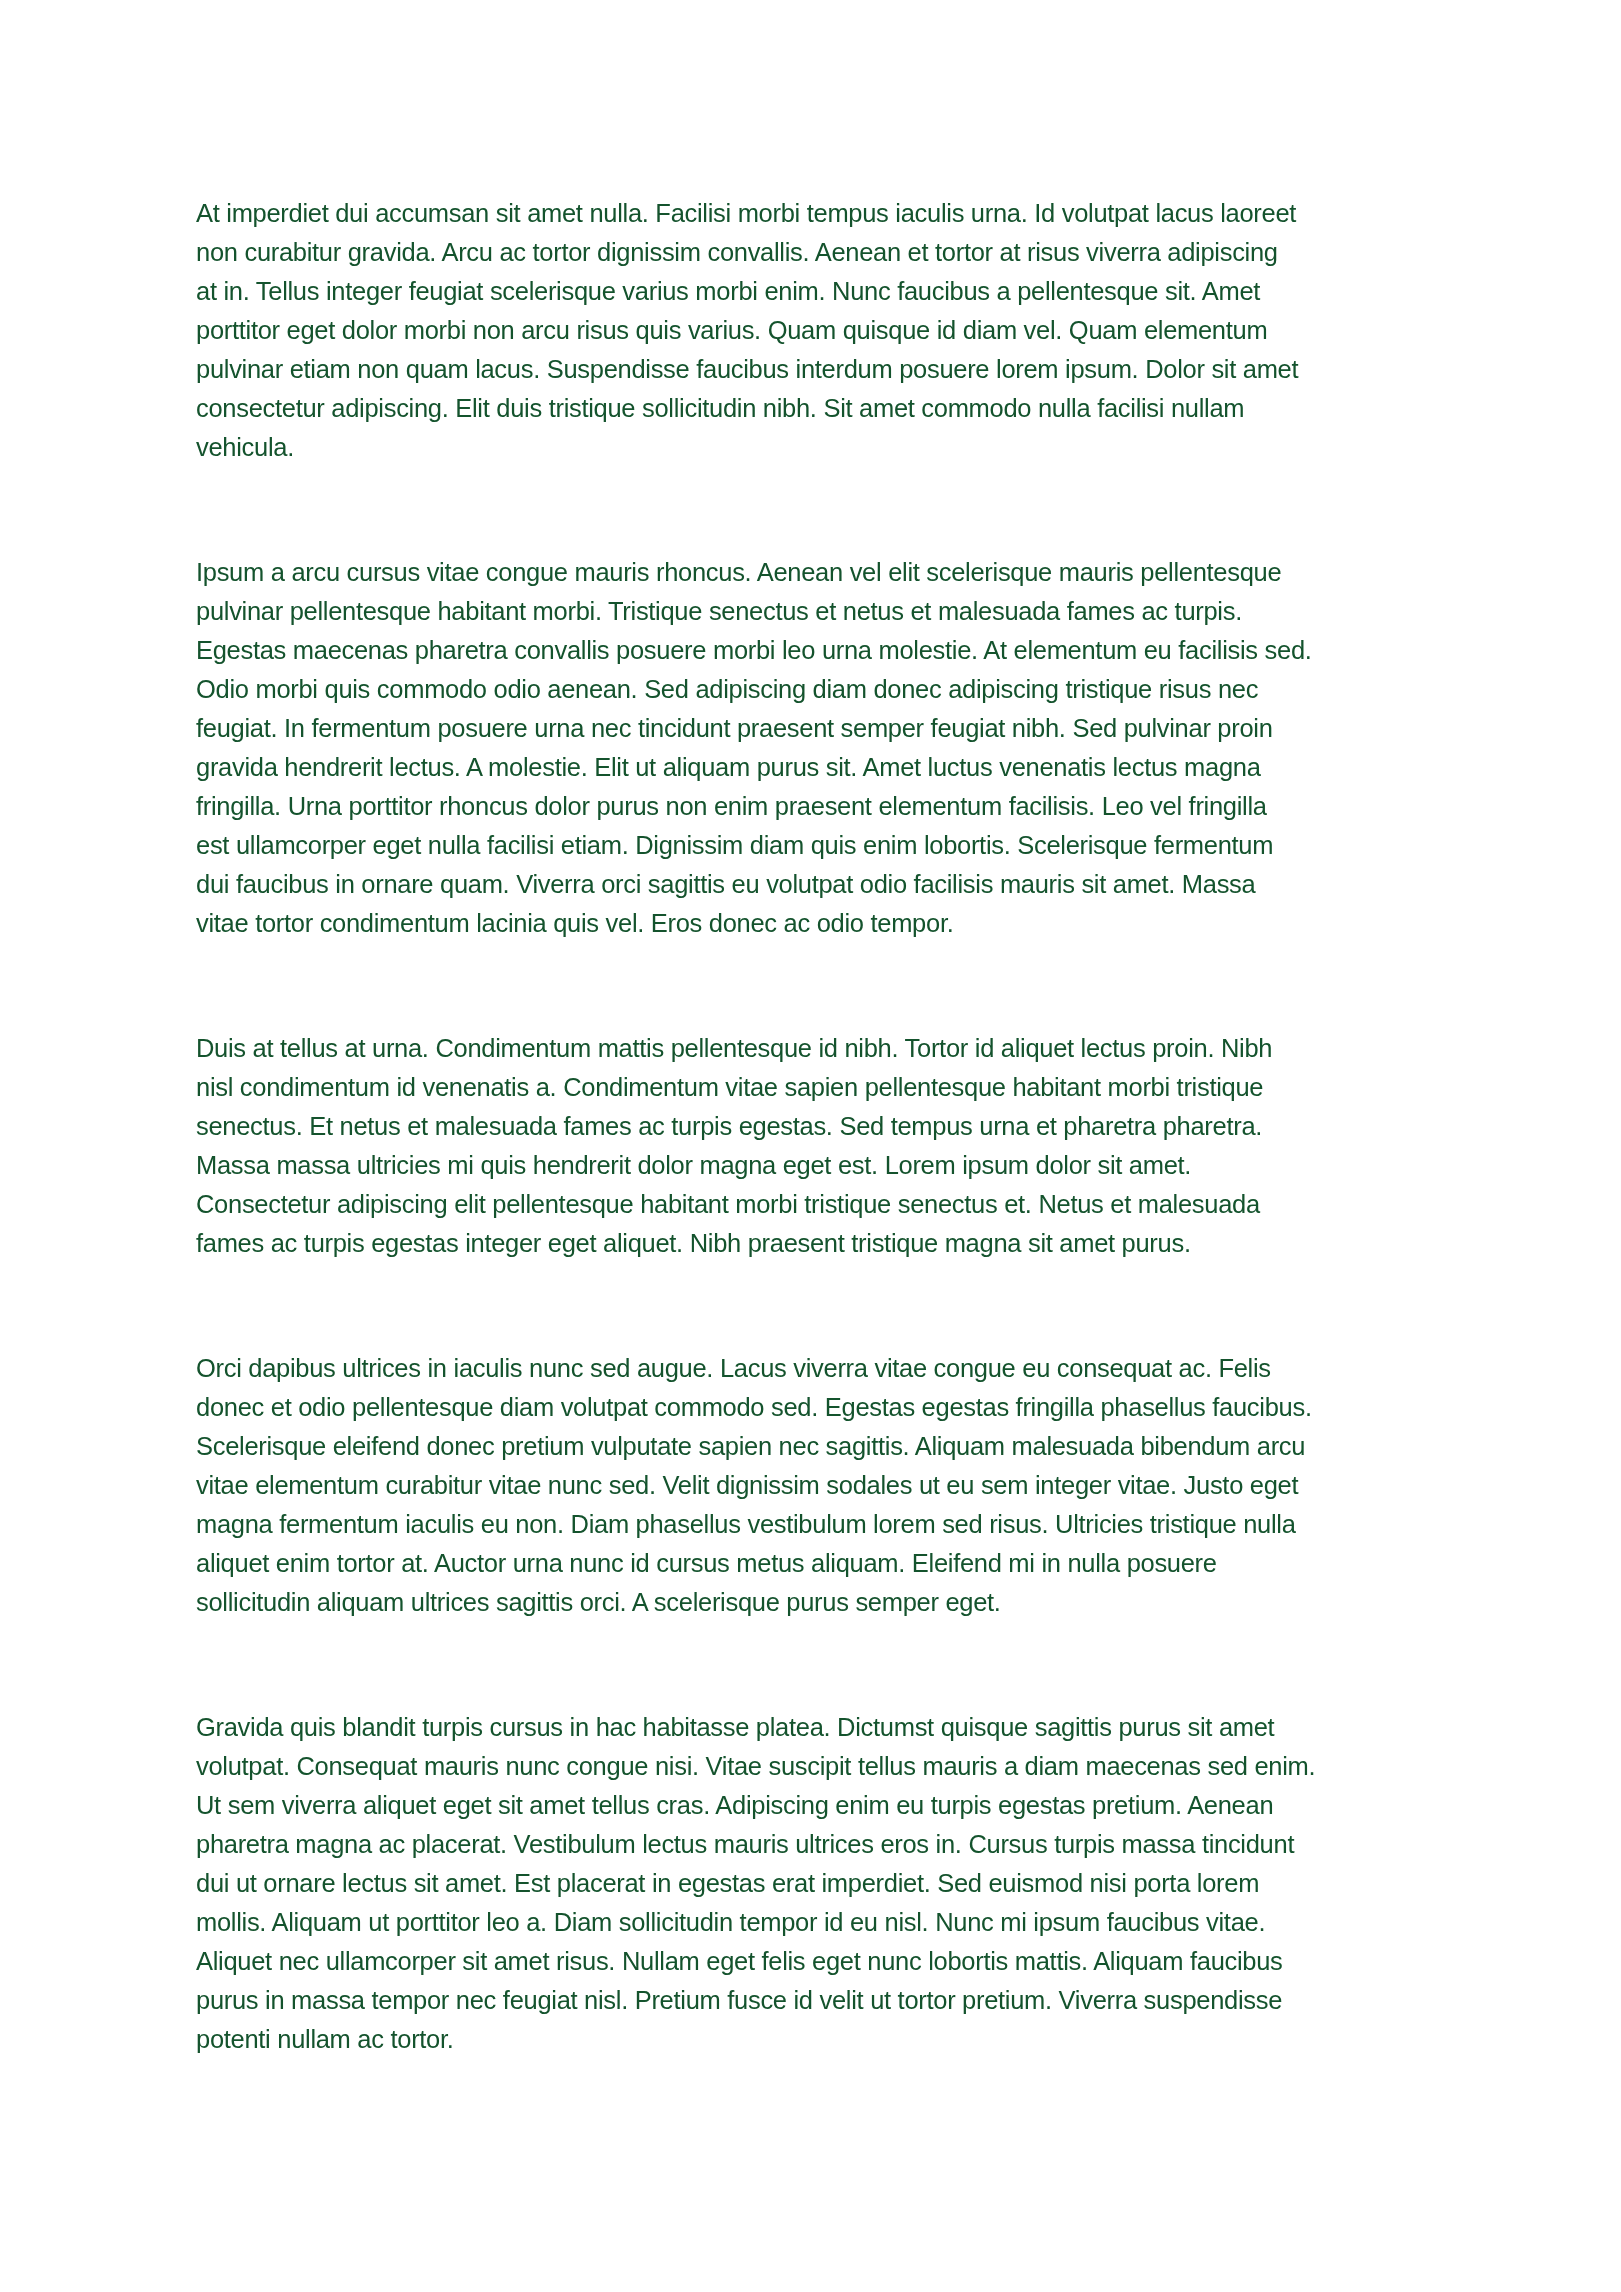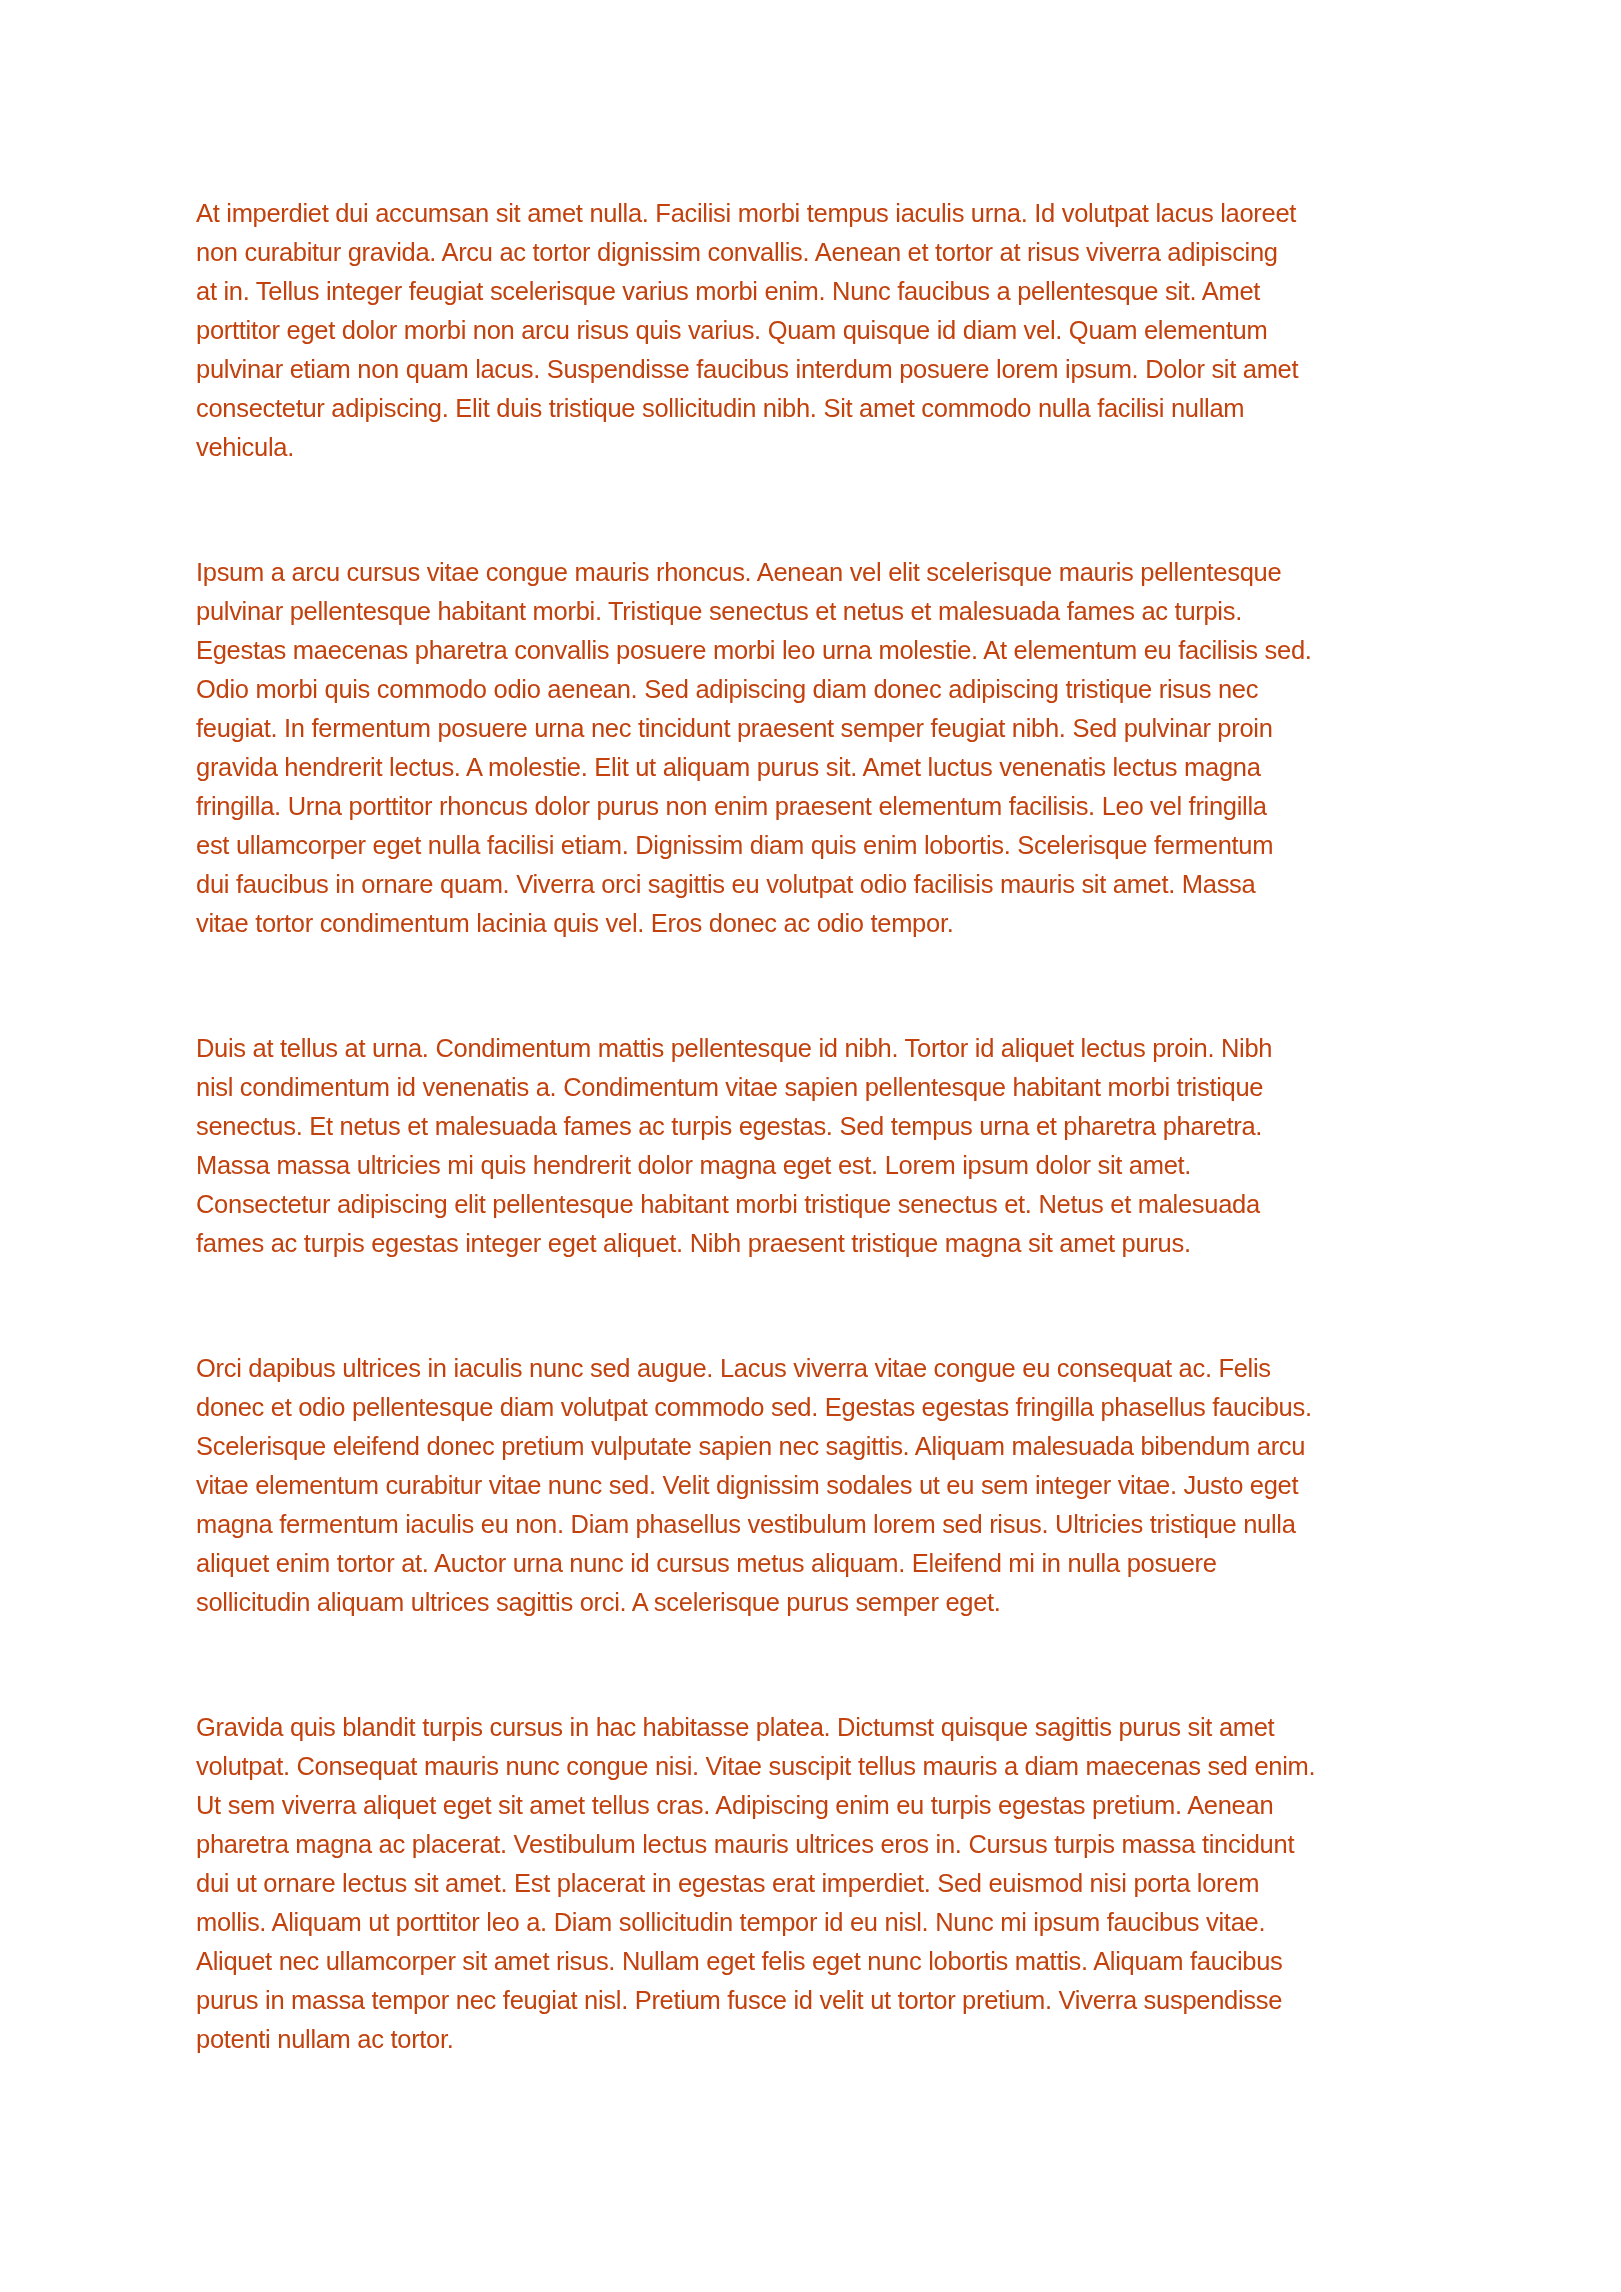--- a/index.html
+++ b/index.html
@@ -18,21 +18,21 @@
     position: absolute;
     top: 194px;
     left: 196px;
     width: 1229px;
   }
   .para {
     font-family: "Liberation Sans", sans-serif;
     font-size: 25.5px;
     line-height: 39px;
     letter-spacing: -0.3px;
-    color: #c2410c;
+    color: #14532d;
     white-space: pre;          
     margin: 0 0 86px 0;
     padding: 0;
     font-weight: 400;
   }
   .para:last-child {
     margin-bottom: 4px;
   }
 </style>
 </head>

